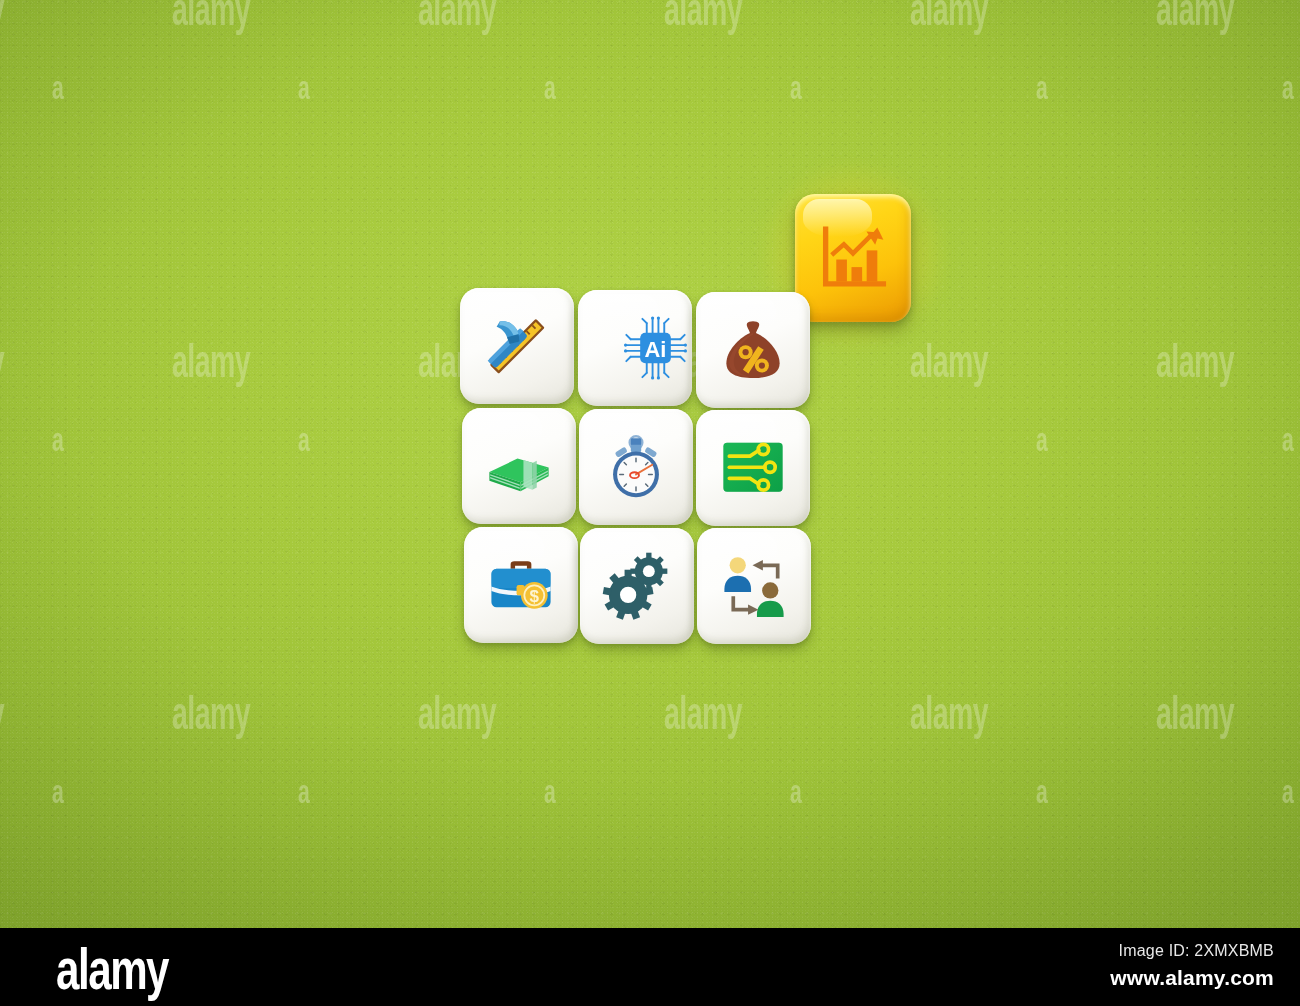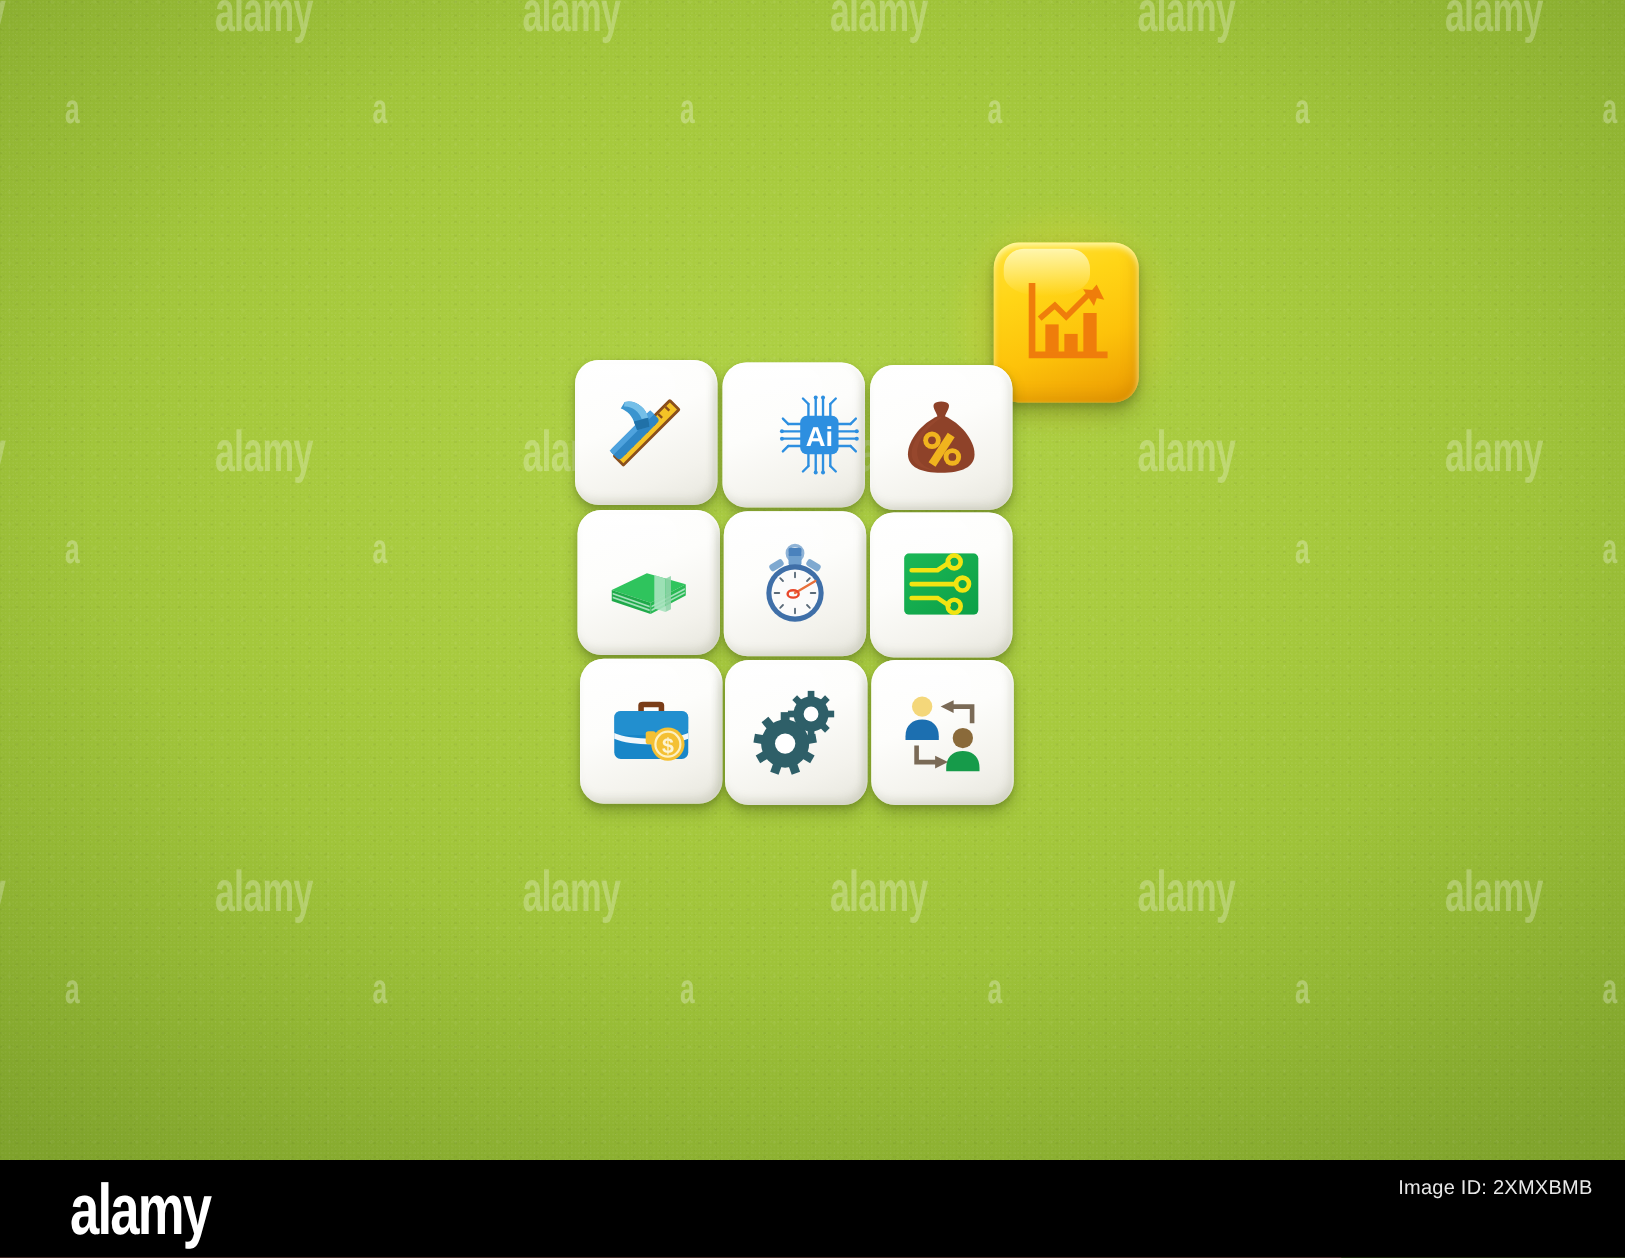--- a/index.html
+++ b/index.html
@@ -471,16 +471,17 @@
         </svg>
       </div>
 
     </div>
   </div>
 
   <div class="footer">
     <div class="alamy-logo">alamy</div>
     <div class="footer-right">
       <div class="img-id">Image ID: 2XMXBMB</div>
+      <div class="site">www.alamy.com</div>
     </div>
   </div>
 
 </div>
 
 </body></html>

